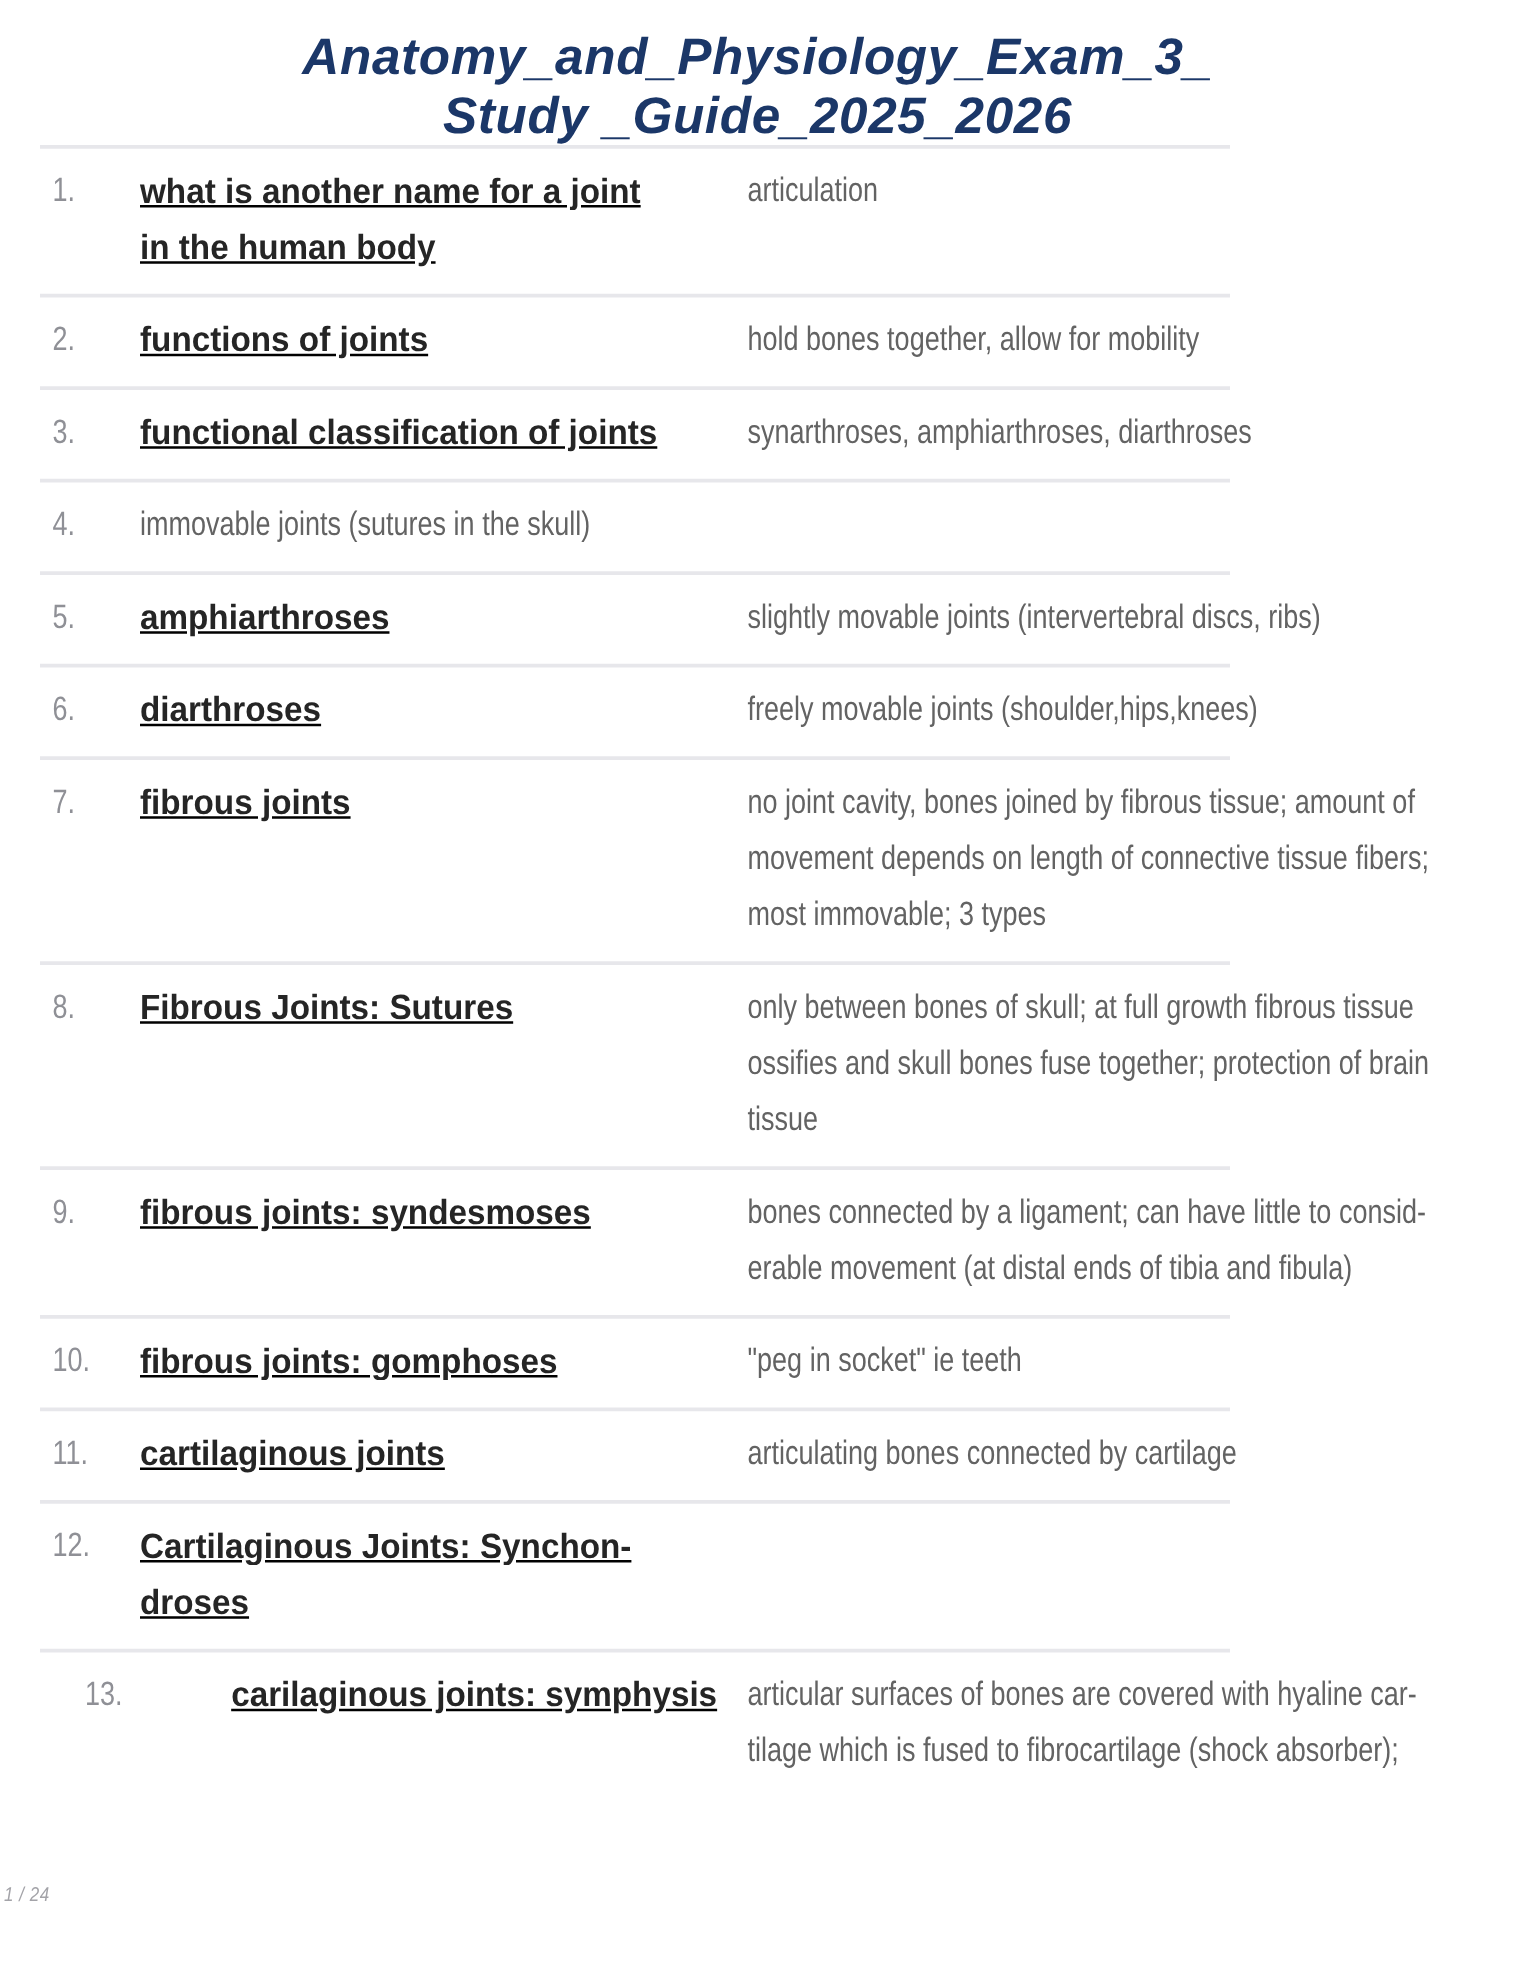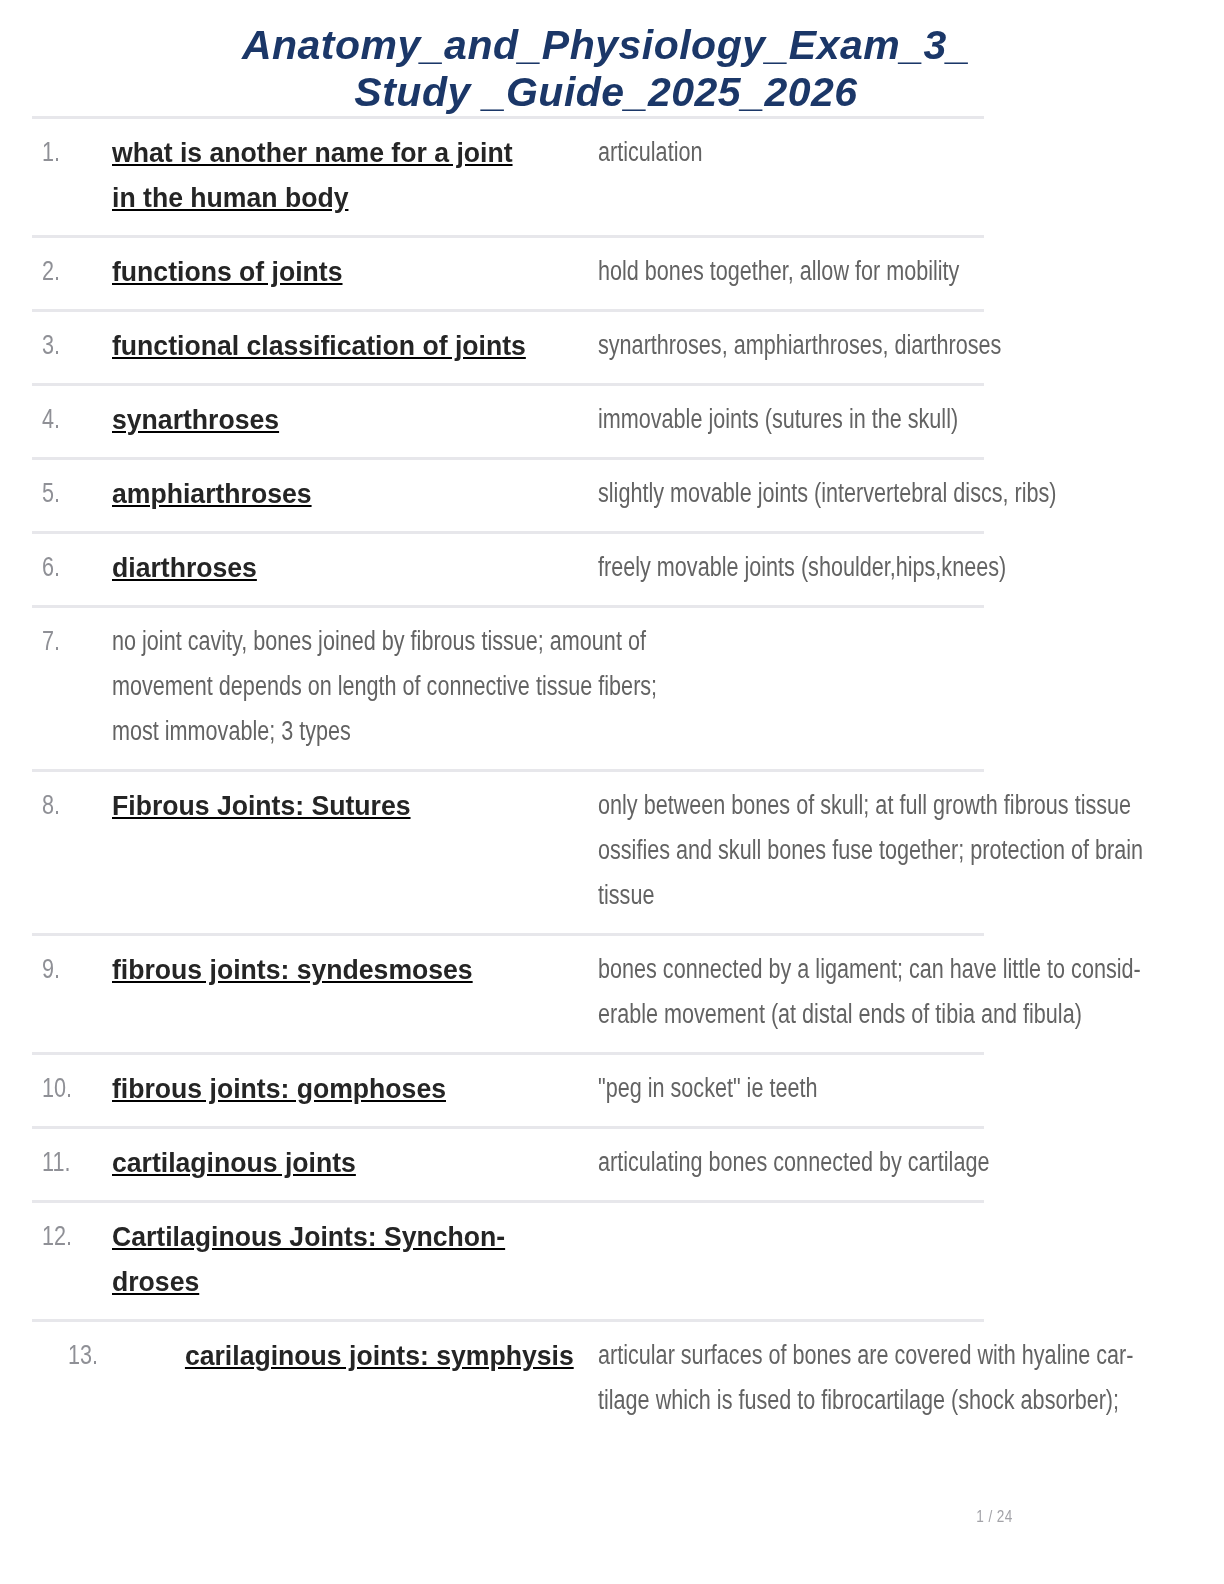--- a/index.html
+++ b/index.html
@@ -84,21 +84,22 @@
     white-space: nowrap;
     transform: scaleX(0.8);
     transform-origin: 0 50%;
     color: var(--answer-text, #636363);
   }
   .page-footer {
     position: absolute;
     left: 0;
     top: 1508px;
     width: 100%;
-    text-align: right;
+    text-align: left;
+    font-style: italic;
   }
   .page-footer span {
     display: inline-block;
     font-size: 16px;
     letter-spacing: 0.5px;
     color: var(--footer-text, #a3a3a8);
     transform: scaleX(0.85);
   }
 </style>
 </head>
@@ -142,23 +143,20 @@
             <div class="q-line">functional classification of joints</div>
           </div>
     <div class="col-a">
             <div class="a-line">synarthroses, amphiarthroses, diarthroses</div>
           </div>
   </section>
         <section class="card">
     <div class="col-num">
             <div class="num-line">4.</div>
           </div>
-    <div class="col-q">
-            <div class="q-line">synarthroses</div>
-          </div>
     <div class="col-a">
             <div class="a-line">immovable joints (sutures in the skull)</div>
           </div>
   </section>
         <section class="card">
     <div class="col-num">
             <div class="num-line">5.</div>
           </div>
     <div class="col-q">
             <div class="q-line">amphiarthroses</div>
@@ -174,20 +172,23 @@
     <div class="col-q">
             <div class="q-line">diarthroses</div>
           </div>
     <div class="col-a">
             <div class="a-line">freely movable joints (shoulder,hips,knees)</div>
           </div>
   </section>
         <section class="card">
     <div class="col-num">
             <div class="num-line">7.</div>
+          </div>
+    <div class="col-q">
+            <div class="q-line">fibrous joints</div>
           </div>
     <div class="col-a">
             <div class="a-line">no joint cavity, bones joined by fibrous tissue; amount of</div>
             <div class="a-line">movement depends on length of connective tissue fibers;</div>
             <div class="a-line">most immovable; 3 types</div>
           </div>
   </section>
         <section class="card">
     <div class="col-num">
             <div class="num-line">8.</div>

